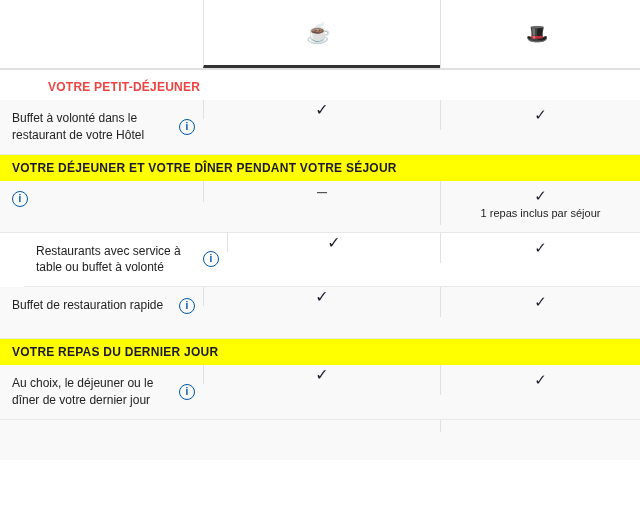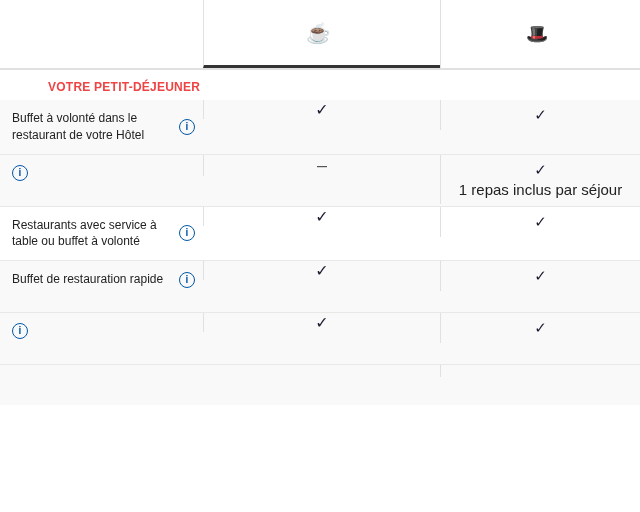--- a/index.html
+++ b/index.html
@@ -156,34 +156,35 @@
       font-size: 16px;
       color: #1a1a2e;
     }
 
     .dash {
       font-size: 18px;
       color: #555;
     }
 
     .small-text {
-      font-size: 15px;
+      font-size: 11px;
       color: #222;
     }
 
     .col-right .checkmark {
       font-size: 15px;
     }
 
     .bg-light {
       background: #f9f9f9;
     }
 
     .bg-white {
       background: #fff;
+      margin-left: 24px;
     }
   </style>
 </head>
 <body>
 
 <div class="header-row">
   <div class="header-col-left">
     <div class="icons"></div>
     <div class="title"></div>
   </div>
@@ -204,20 +205,21 @@
         <span class="text">Buffet à volonté dans le restaurant de votre Hôtel</span>
         <span class="info-icon">i</span>
       </div>
       <div class="col-center">
         <span class="checkmark">✓</span>
       </div>
       <div class="col-right">
         <span class="checkmark">✓</span>
       </div>
     </div>
+    <div class="highlighted-section">VOTRE DÉJEUNER ET VOTRE DÎNER PENDANT VOTRE SÉJOUR</div>
     <div class="table-row bg-light">
       <div class="col-left">
         <span class="info-icon">i</span>
       </div>
       <div class="col-center">
         <span class="dash">–</span>
       </div>
       <div class="col-right">
         <span class="checkmark">✓</span>
         <span class="small-text">1 repas inclus par séjour</span>
@@ -240,22 +242,24 @@
         <span class="text">Buffet de restauration rapide</span>
         <span class="info-icon">i</span>
       </div>
       <div class="col-center">
         <span class="checkmark">✓</span>
       </div>
       <div class="col-right">
         <span class="checkmark">✓</span>
       </div>
     </div>
-    <div class="table-row bg-light">
-      <div class="col-left">
+    <div class="highlighted-section">VOTRE REPAS DU DERNIER JOUR</div>
+    <div class="table-row bg-light">
+      <div class="col-left">
+        <span class="text">Au choix, le déjeuner ou le dîner de votre dernier jour</span>
         <span class="info-icon">i</span>
       </div>
       <div class="col-center">
         <span class="checkmark">✓</span>
       </div>
       <div class="col-right">
         <span class="checkmark">✓</span>
       </div>
     </div>
     <div class="table-row bg-light" style="min-height: 40px;">

